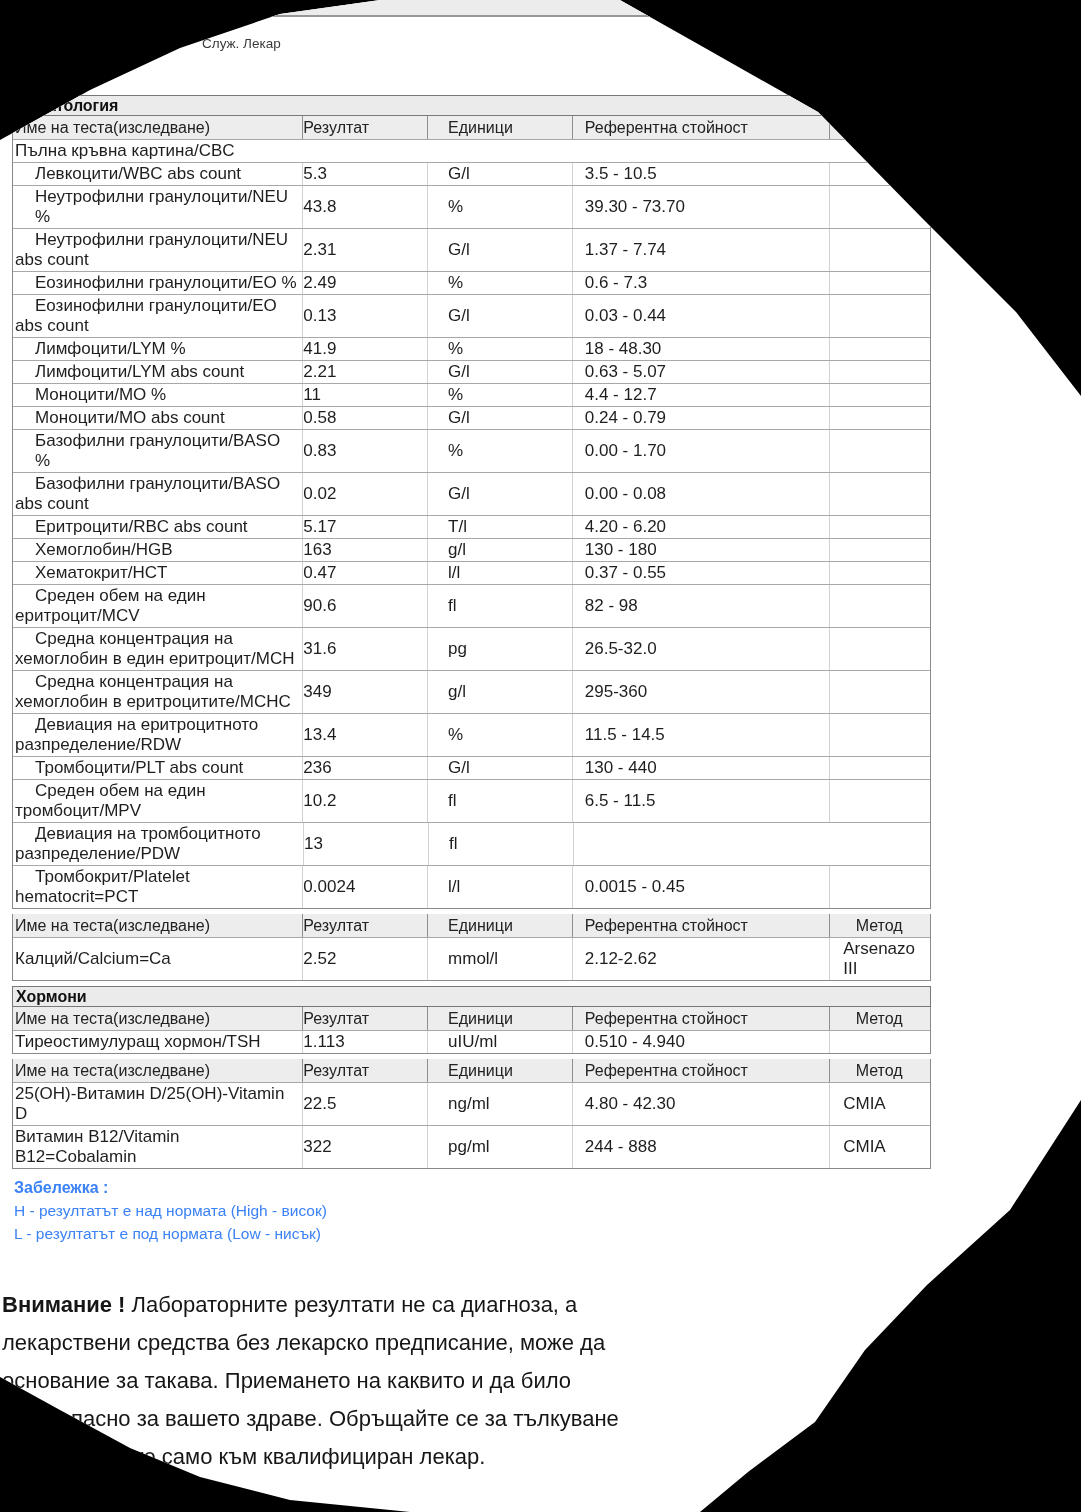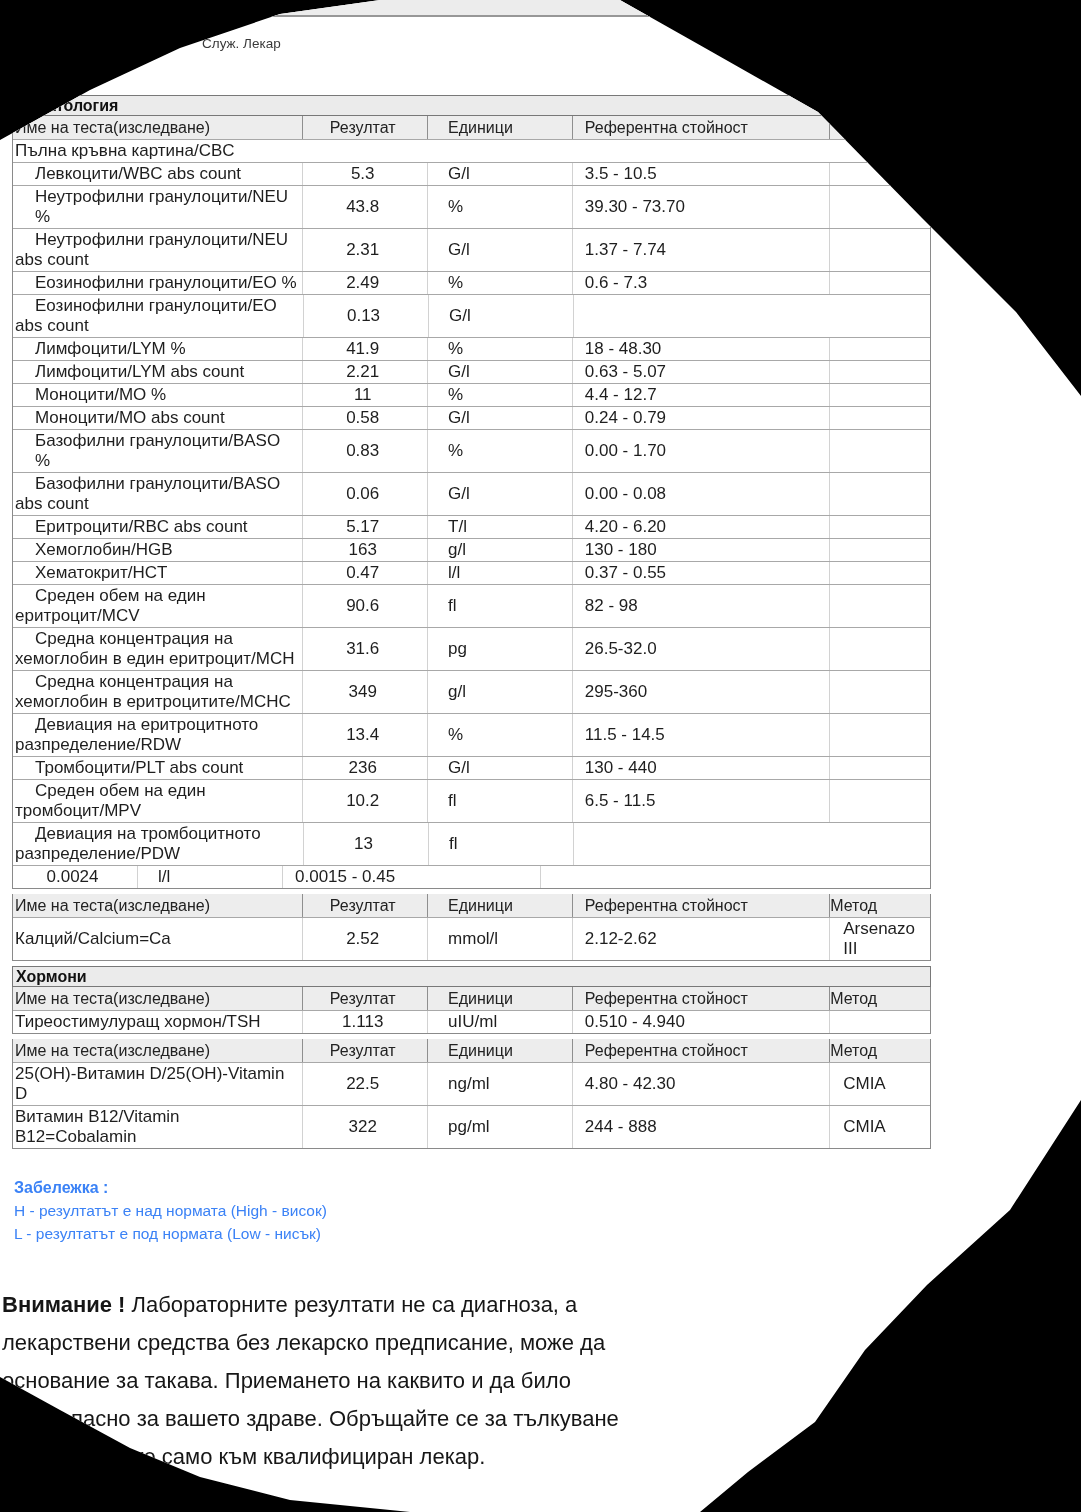--- a/index.html
+++ b/index.html
@@ -40,30 +40,30 @@
     border-bottom:1px solid #8a8a8a;
   }
   .row{display:flex;align-items:stretch;border-bottom:1px solid #a8a8a8;min-height:22px}
   .row:last-child{border-bottom:none}
   .c{
     box-sizing:border-box;display:flex;flex-direction:column;justify-content:center;
     border-right:1px solid #d2d2d2;padding-top:1px;padding-bottom:1px;
   }
   .c:last-child{border-right:none}
   .c-name{width:291px;padding-left:2px;padding-right:5px}
-  .c-res {width:125px;text-align:center;padding-right:5px}
+  .c-res {width:125px;text-align:left;padding-right:5px}
   .c-units{width:145px;padding-left:20px}
   .c-ref {width:258px;padding-left:12px}
   .c-met {width:100px;padding-left:13px;padding-right:2px}
   .c-full{width:919px;padding-left:2px}
   .ind .nl:first-child{padding-left:20px}
   .row.hdr{min-height:23px;background:#ededed}
   .row.hdr .c{border-right:1px solid #8f8f8f;justify-content:center;font-size:16px;color:#222}
   .row.hdr .c:last-child{border-right:none}
-  .row.hdr .c-met{text-align:left;padding-left:0}
+  .row.hdr .c-met{text-align:center;padding-left:0}
   .notes{position:absolute;left:14px;top:1176px;font-size:15.5px;line-height:23px;color:#3b82f6}
   .notes .nt{font-weight:bold;font-size:16px}
   .warning{position:absolute;left:2px;top:1286px;font-size:22px;line-height:38px;color:#161616}
   .warning .wl{white-space:nowrap}
   .warning .wt{font-weight:bold}
 </style>
 </head>
 <body>
 
 <div class="mask">
@@ -162,20 +162,23 @@
             <div class="c c-name ind">
               <div class="nl">Еозинофилни гранулоцити/EO</div>
               <div class="nl">abs count</div>
             </div>
             <div class="c c-res">
               <div class="nl">0.13</div>
             </div>
             <div class="c c-units">
               <div class="nl">G/l</div>
             </div>
+            <div class="c c-ref">
+              <div class="nl">0.03 - 0.44</div>
+            </div>
             <div class="c c-met"></div>
           </div>
           <div class="row">
             <div class="c c-name ind">
               <div class="nl">Лимфоцити/LYM %</div>
             </div>
             <div class="c c-res">
               <div class="nl">41.9</div>
             </div>
             <div class="c c-units">
@@ -245,21 +248,21 @@
               <div class="nl">0.00 - 1.70</div>
             </div>
             <div class="c c-met"></div>
           </div>
           <div class="row">
             <div class="c c-name ind">
               <div class="nl">Базофилни гранулоцити/BASO</div>
               <div class="nl">abs count</div>
             </div>
             <div class="c c-res">
-              <div class="nl">0.06</div>
+              <div class="nl">0.02</div>
             </div>
             <div class="c c-units">
               <div class="nl">G/l</div>
             </div>
             <div class="c c-ref">
               <div class="nl">0.00 - 0.08</div>
             </div>
             <div class="c c-met"></div>
           </div>
           <div class="row">
@@ -409,20 +412,24 @@
             </div>
             <div class="c c-res">
               <div class="nl">13</div>
             </div>
             <div class="c c-units">
               <div class="nl">fl</div>
             </div>
             <div class="c c-met"></div>
           </div>
           <div class="row">
+            <div class="c c-name ind">
+              <div class="nl">Тромбокрит/Platelet</div>
+              <div class="nl">hematocrit=PCT</div>
+            </div>
             <div class="c c-res">
               <div class="nl">0.0024</div>
             </div>
             <div class="c c-units">
               <div class="nl">l/l</div>
             </div>
             <div class="c c-ref">
               <div class="nl">0.0015 - 0.45</div>
             </div>
             <div class="c c-met"></div>

